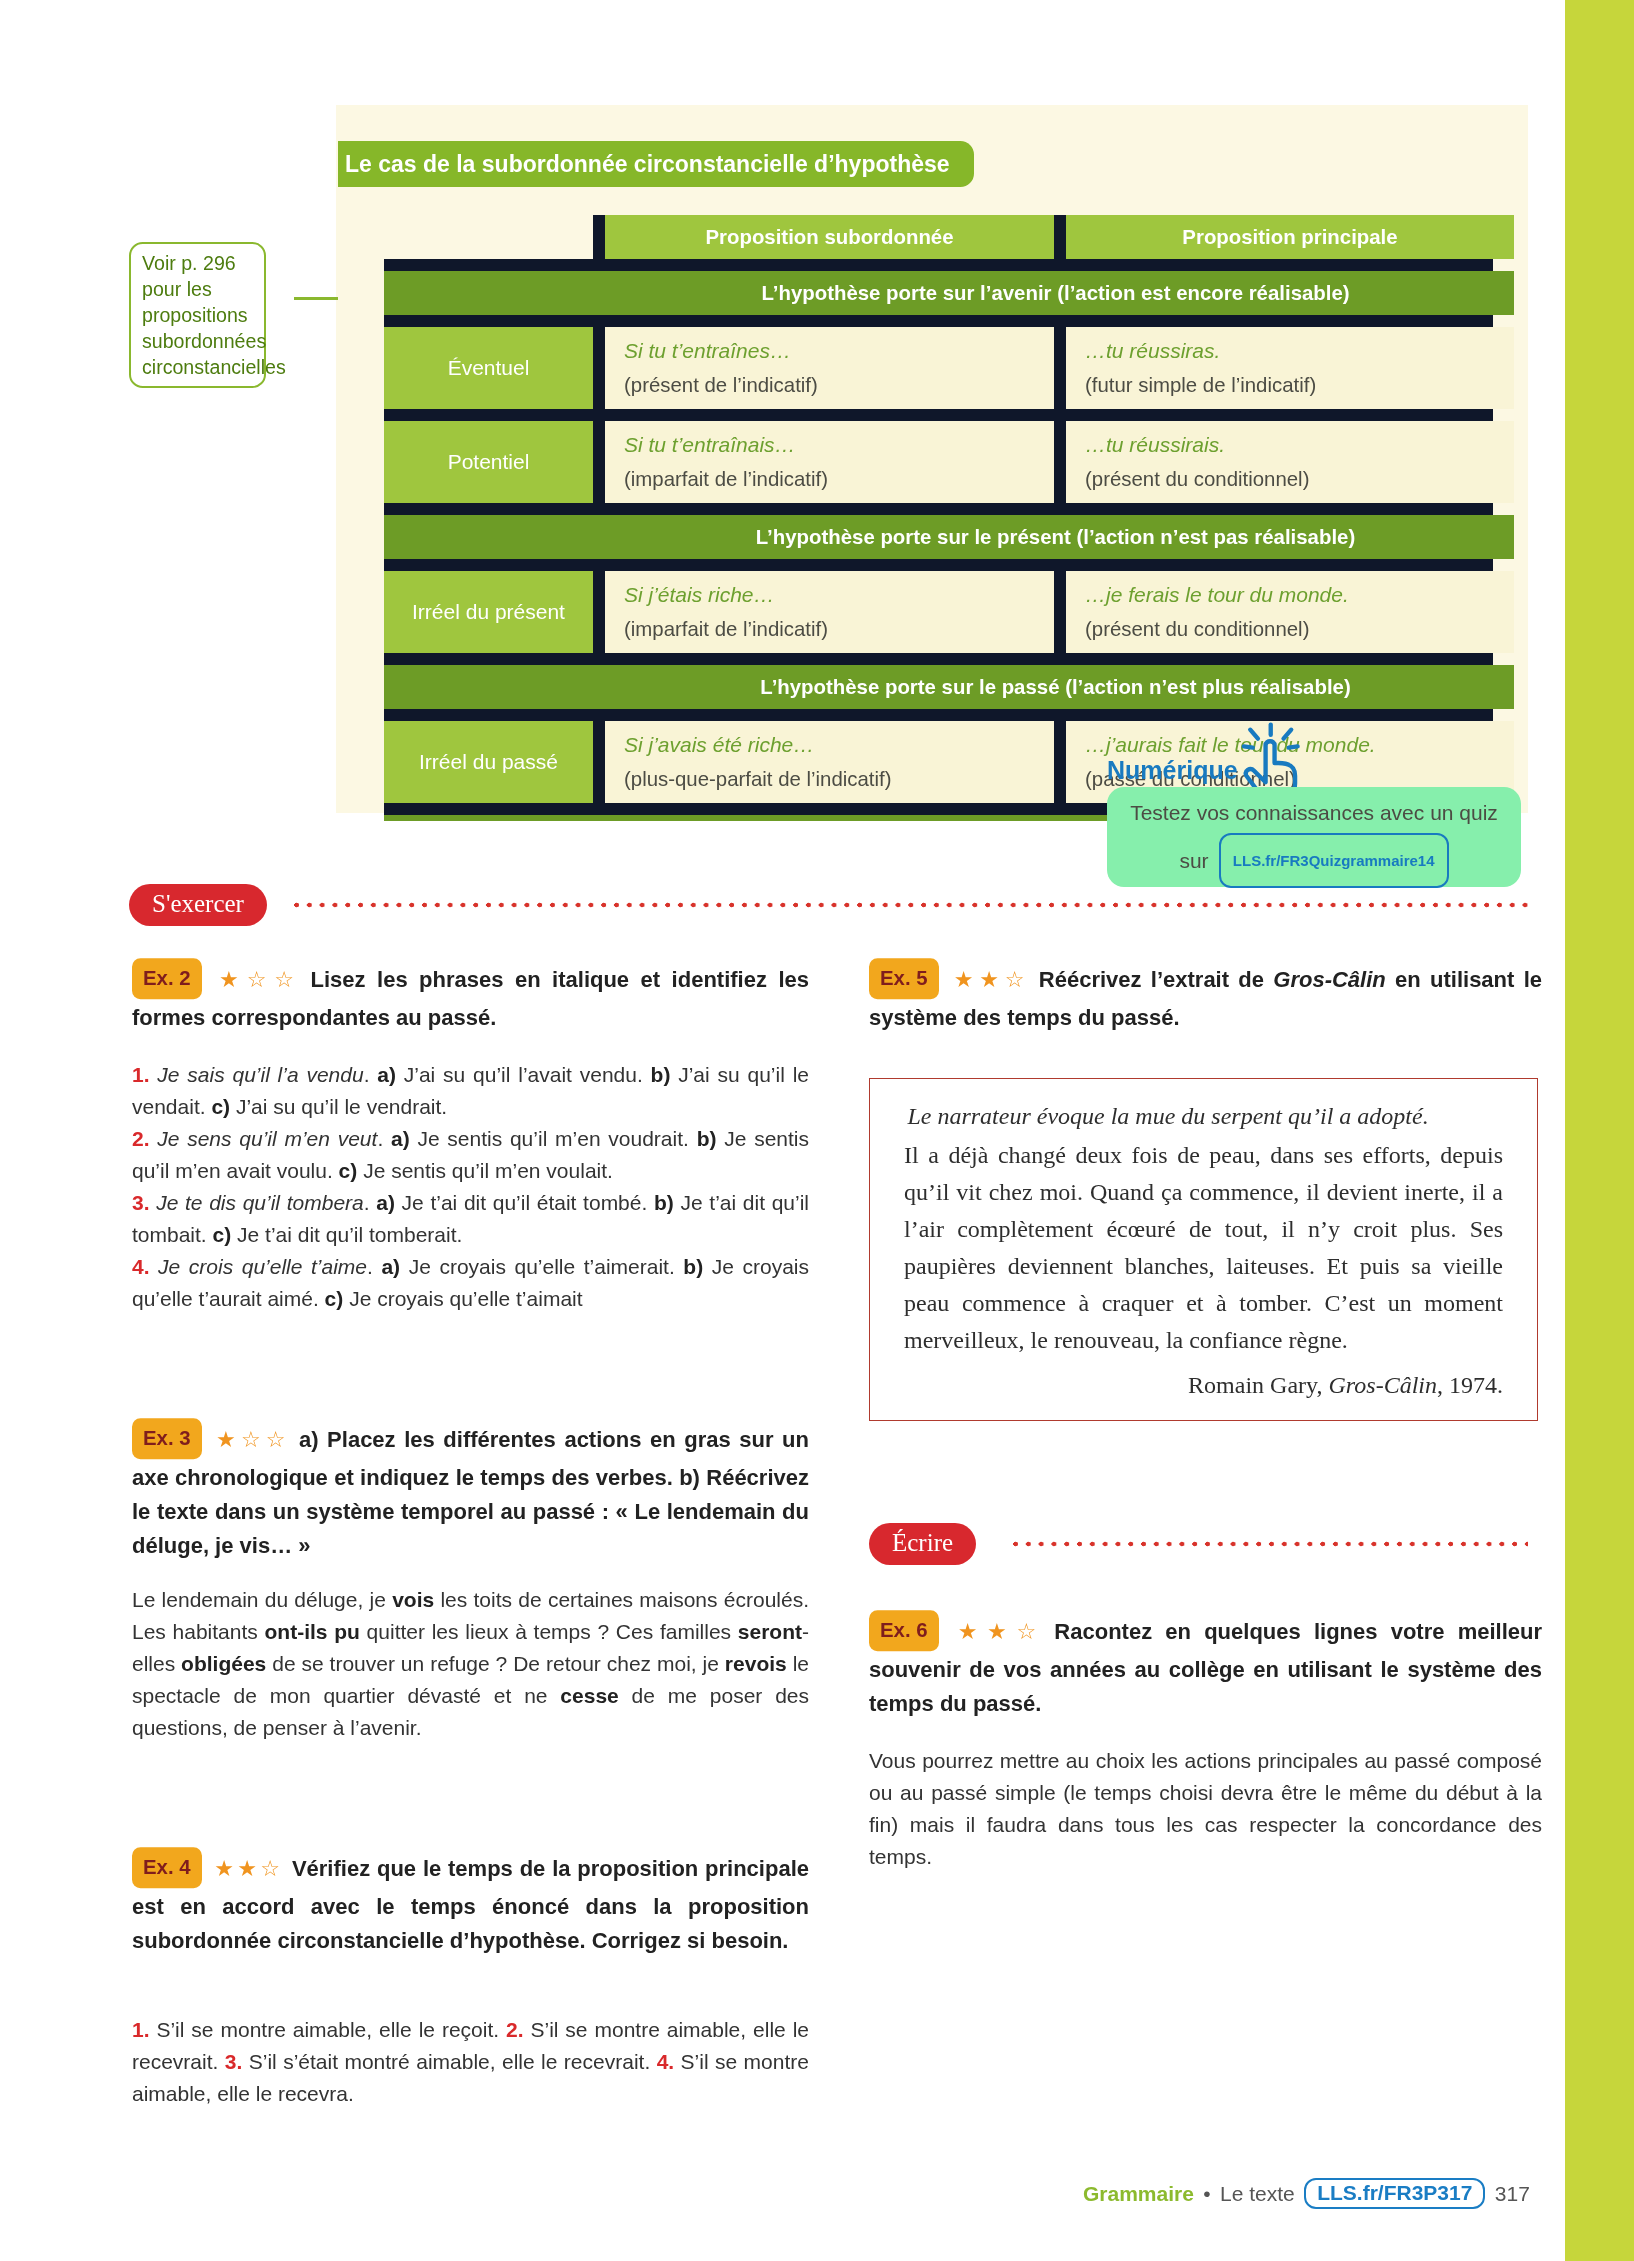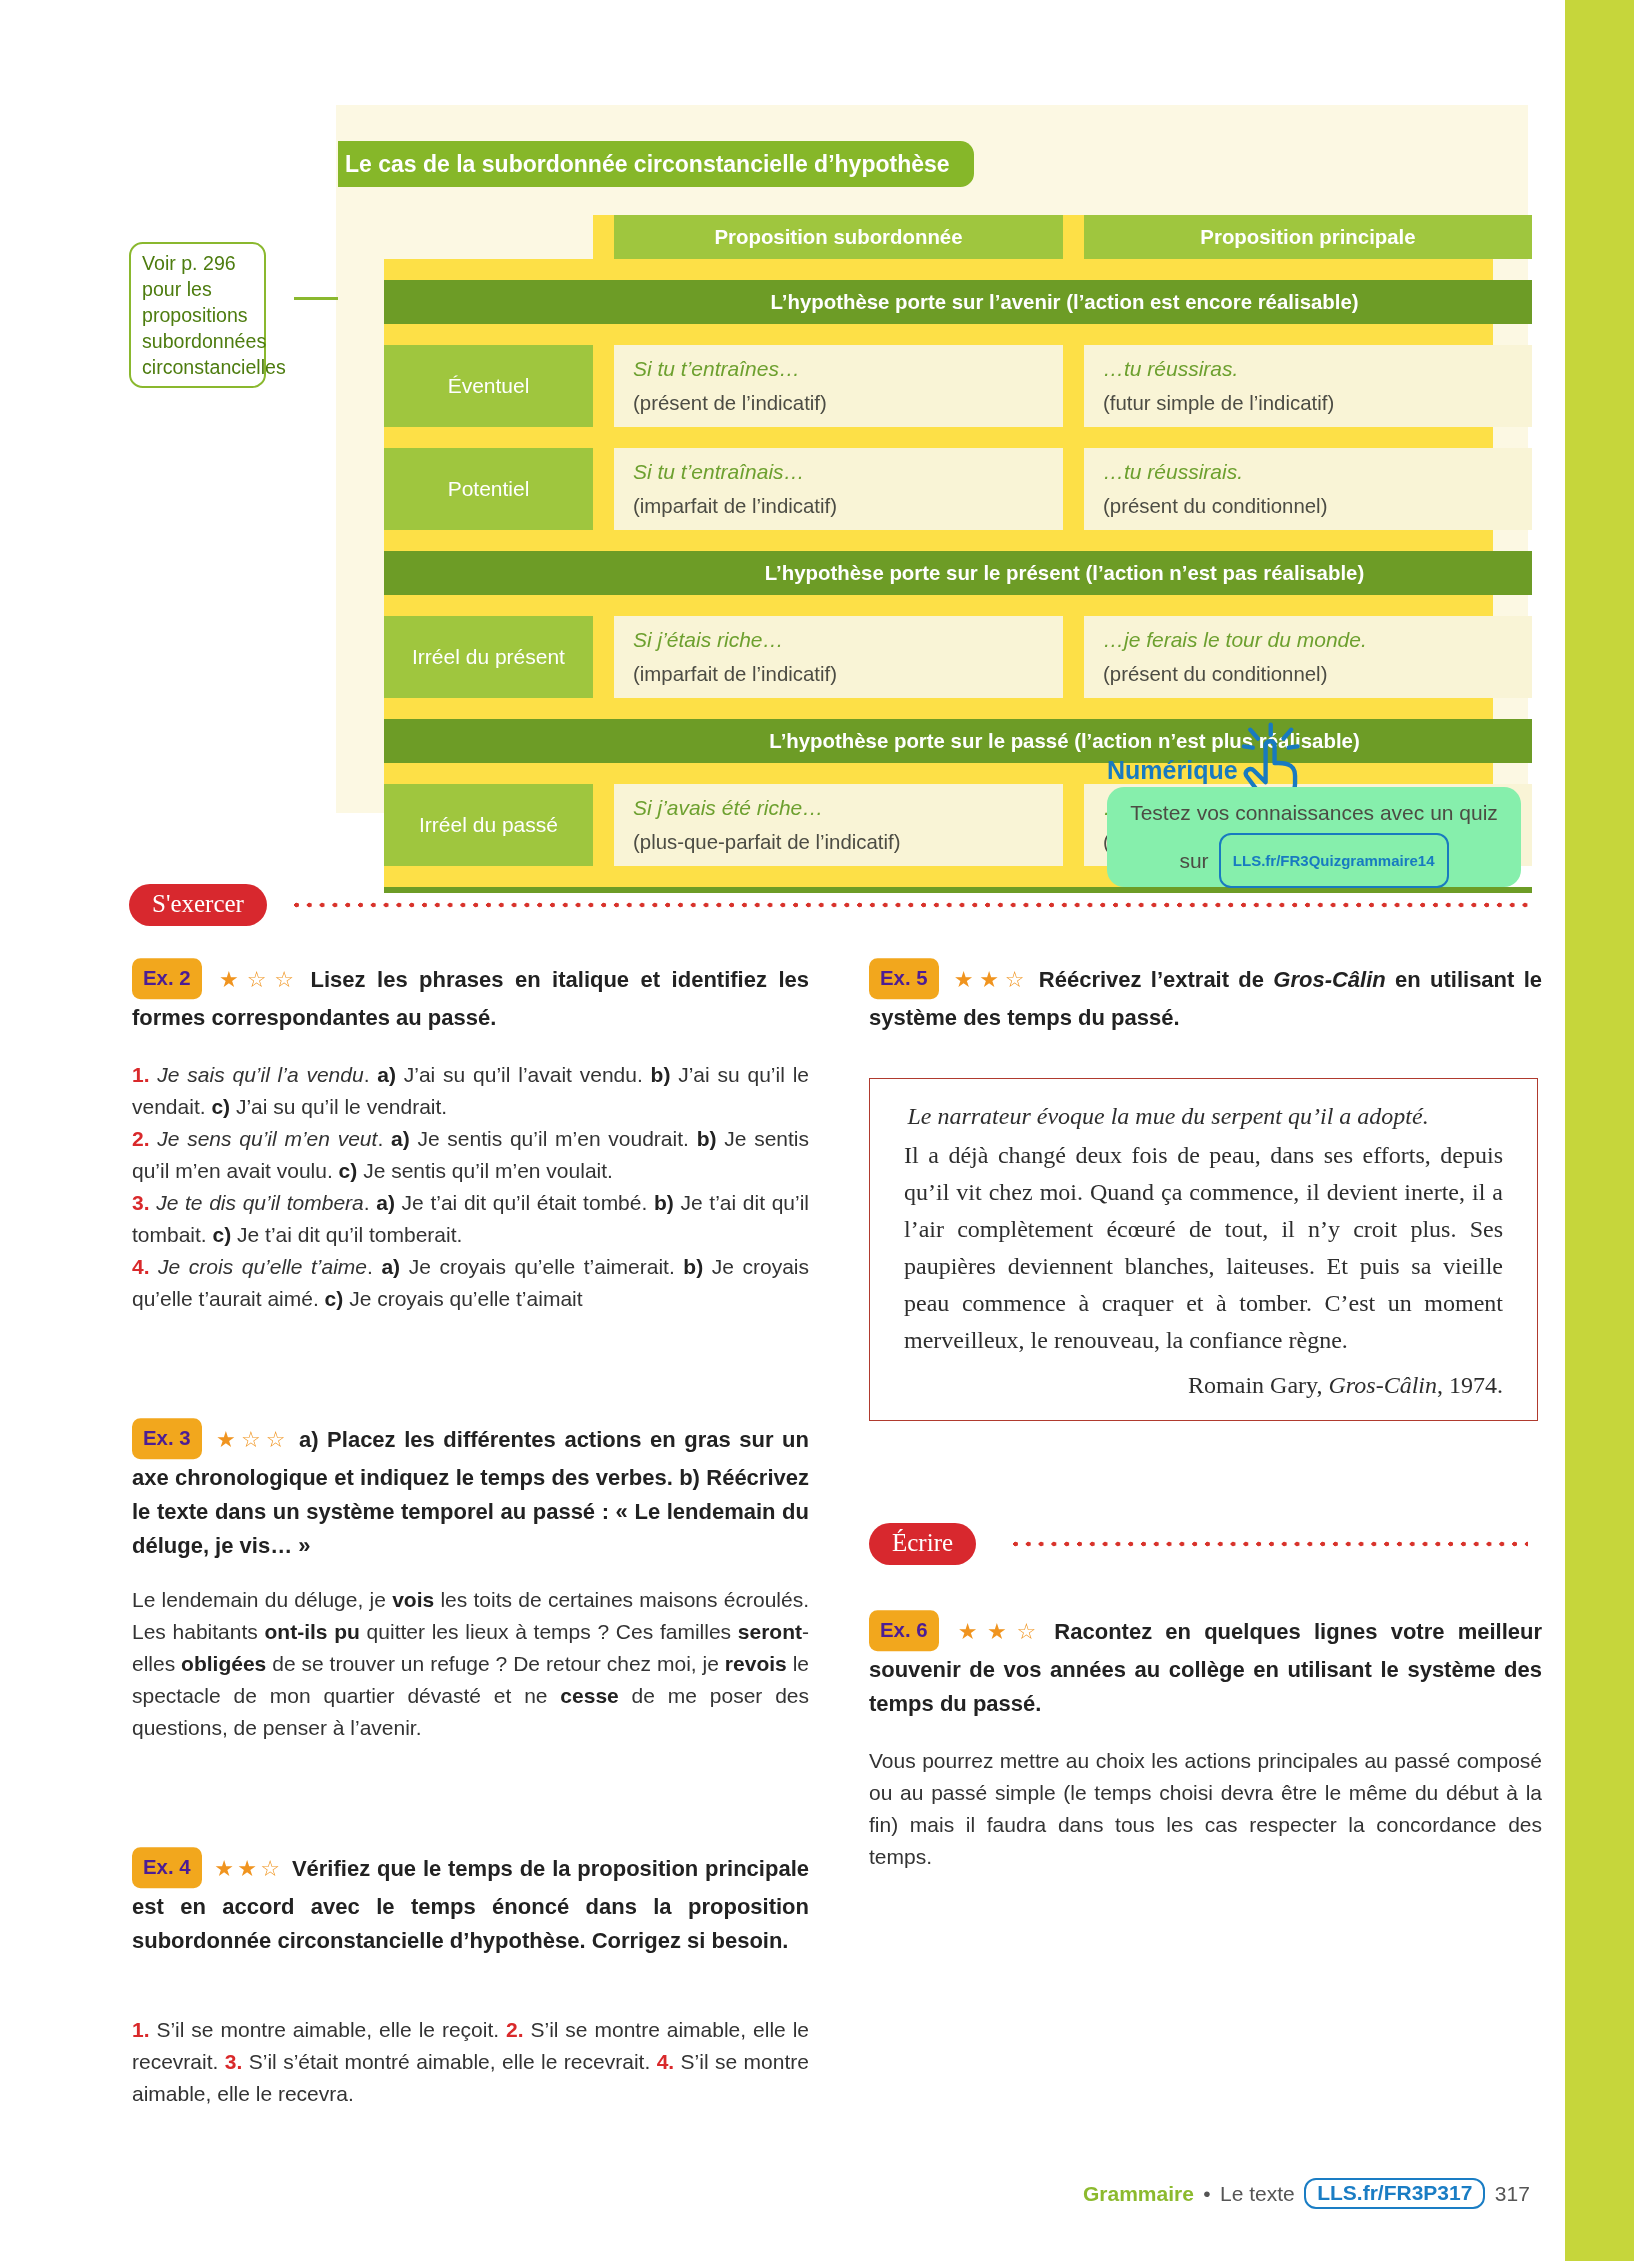--- a/index.html
+++ b/index.html
@@ -15,21 +15,21 @@
         padding:0 24px 0 7px;border-radius:0 13.6px 13.6px 0;white-space:nowrap;}
   
   .side-note{position:absolute;left:129px;top:242px;width:137px;box-sizing:border-box;
         background:#fff;border:2.6px solid #8ab82e;border-radius:13.6px;padding:6px 11px;
         font-size:19.6px;line-height:26px;color:#4d7c0f;}
   .side-connector{position:absolute;left:294px;top:297px;width:44px;height:2.6px;background:#8ab82e;}
   
   .hyp-table{position:absolute;left:384px;top:215px;width:1109px;display:grid;
         grid-template-columns:209px 449px 448px;
         grid-template-rows:44px 44px 82px 82px 44px 82px 44px 82px 6px;
-        gap:21px;background:#fde047;}
+        gap:12px;background:#0f172a;}
   .corner{background:#fcf8e3;}
   .th{background:#9fc63e;color:#fff;font-size:20.4px;font-weight:600;
         display:flex;align-items:center;justify-content:center;}
   .sec{grid-column:1/4;background:#6d9c26;color:#fff;font-size:20.4px;font-weight:600;
         display:flex;align-items:center;justify-content:center;padding-left:213px;}
   .rl{background:#9fc63e;color:#fff;font-size:21px;font-weight:400;display:flex;
         align-items:center;justify-content:center;text-align:center;padding:0 25.5px;line-height:28px;}
   .cell{background:#f9f4d6;padding:8.5px 19px;display:flex;flex-direction:column;
         justify-content:center;gap:10.2px;}
   .cell .ex{color:#6da02f;font-style:italic;font-size:21px;}
@@ -47,21 +47,21 @@
   
   .red-badge{position:absolute;background:#d8282e;color:#fff;font-family:"Liberation Serif",serif;
         font-size:25px;padding:6px 23px 7.7px;border-radius:24px;}
   .dotline{position:absolute;height:6px;background-image:radial-gradient(circle at 2.6px 3px,#d8332b 2.2px,transparent 2.6px);
         background-size:12.8px 6px;background-repeat:repeat-x;}
   
   .col-left{left:132px;width:677px;}
   .col-right{left:869px;width:673px;}
   .exblock{position:absolute;}
   .exhead{margin:0;text-align:justify;font-size:22px;line-height:34px;color:#222;font-weight:bold;}
-  .exbadge{display:inline-block;background:#f2a71d;color:#4c1d95;font-weight:bold;font-size:20.4px;
+  .exbadge{display:inline-block;background:#f2a71d;color:#7f1d1d;font-weight:bold;font-size:20.4px;
         padding:2.6px 11px 4.3px;border-radius:8.5px;margin-right:12px;transform:translateY(-1.7px);}
   .stars{color:#f0941f;font-size:22px;letter-spacing:2.6px;margin-right:8.5px;font-weight:normal;}
   .body-p{margin:0;text-align:justify;font-size:21px;line-height:32px;color:#333;}
   .item-p{margin:0;text-align:justify;font-size:21px;line-height:32px;color:#333;}
   .rt-b{font-weight:bold;color:#222;}
   .rt-i{font-style:italic;}
   .rt-bi{font-weight:bold;font-style:italic;color:#222;}
   .rt-n{color:#d9292b;font-weight:bold;}
   
   .quote-box{position:absolute;left:869px;top:1078px;width:669px;box-sizing:border-box;

